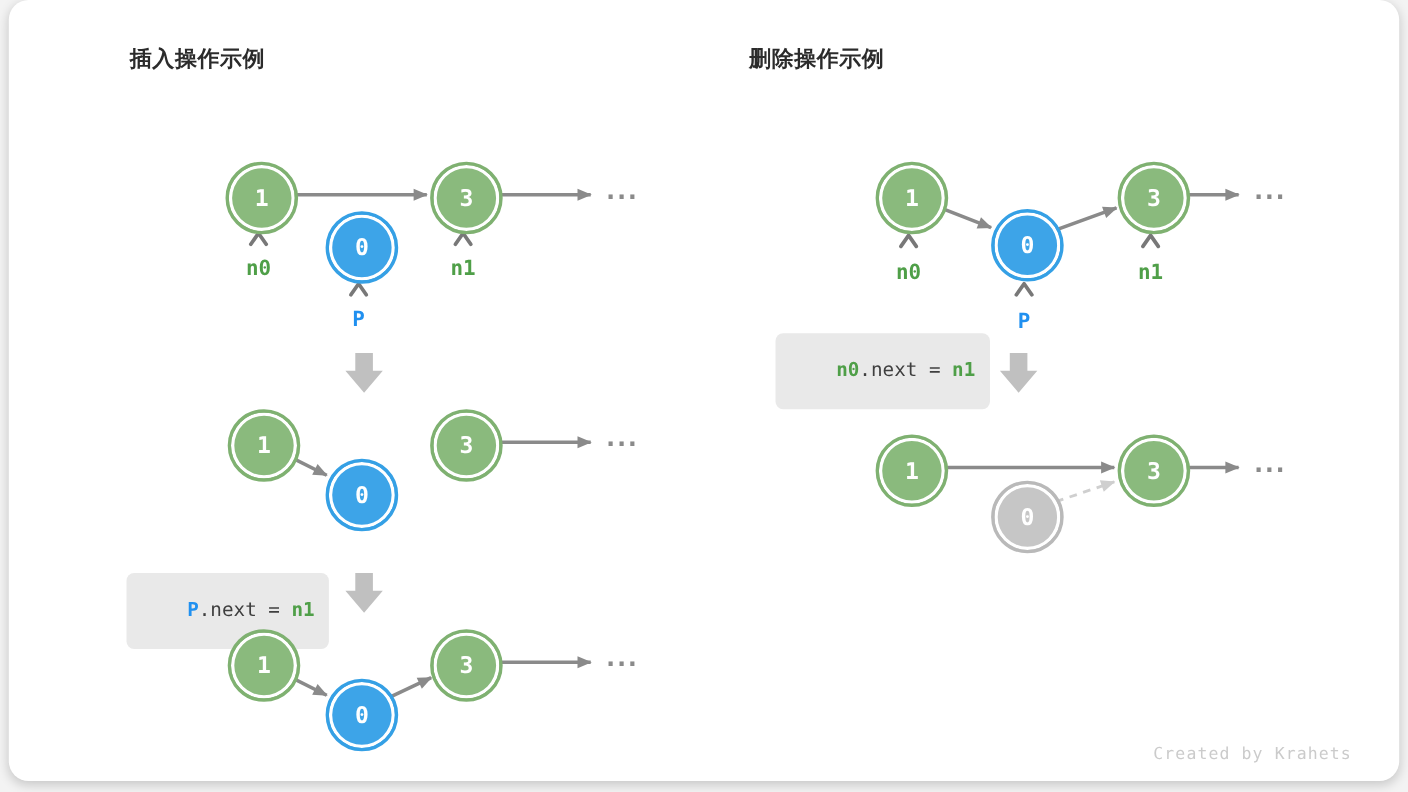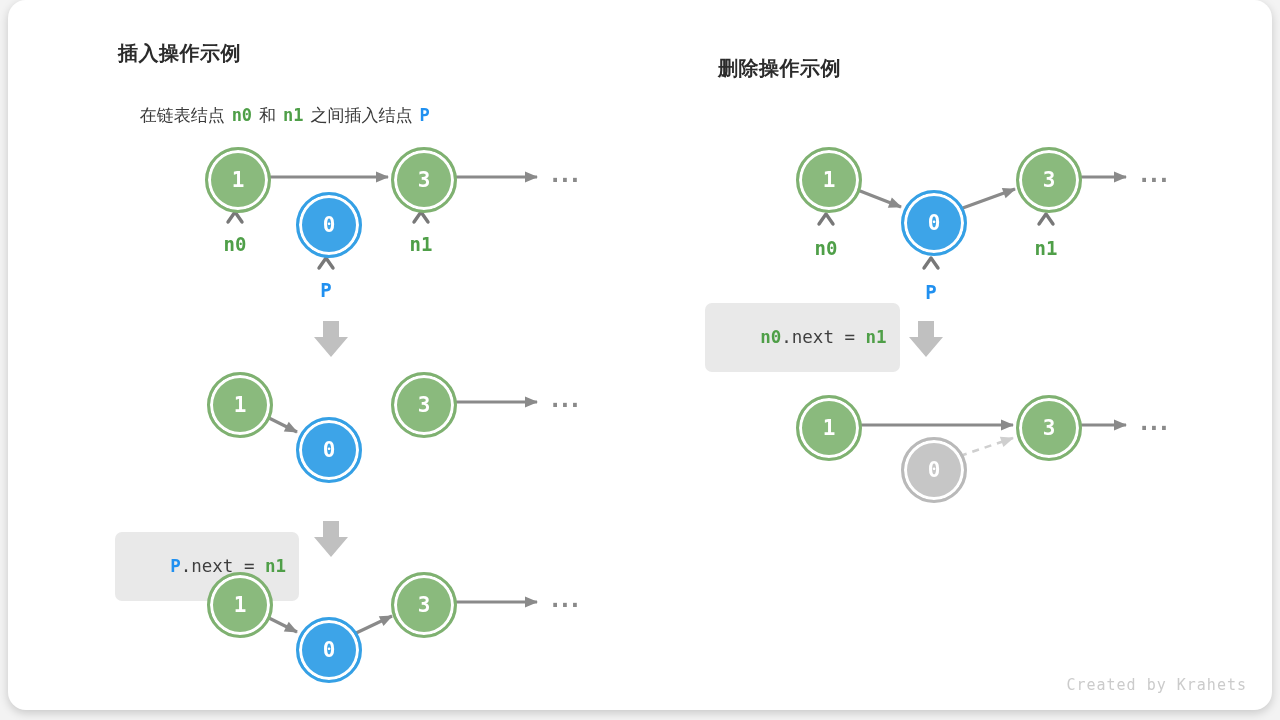--- a/index.html
+++ b/index.html
@@ -30,21 +30,21 @@
 
   .ellipsis{position:absolute;transform:translate(-50%,-74%);
             font-family:"DejaVu Sans Mono","Liberation Mono",monospace;
             font-size:23px;font-weight:bold;letter-spacing:-4px;color:#8a8a8a;}
 
   .codebox{position:absolute;background:#e9e9e9;border-radius:7px;padding:4px 13px 5px 13px;
            font-family:"DejaVu Sans Mono","Liberation Mono",monospace;font-size:17.5px;
            color:#3f3f3f;white-space:pre;}
   .codebox .lhs,.codebox .rhs{font-weight:bold;}
 
-  .footer{position:absolute;right:33px;top:676px;
+  .footer{position:absolute;right:51px;top:676px;
           font-family:"DejaVu Sans Mono","Liberation Mono",monospace;
           font-size:15px;color:#cbcbcb;letter-spacing:1px;}
 </style>
 </head>
 <body>
 
 <div class="canvas">
   <div class="card"></div>
 
   <svg class="overlay" width="1280" height="720">
@@ -81,25 +81,22 @@
     <polyline points="819,224 826,214 833,224" fill="none" stroke="#787878" stroke-width="3.4" stroke-linecap="round" stroke-linejoin="round"></polyline>
     <polyline points="1039,224 1046,214 1053,224" fill="none" stroke="#787878" stroke-width="3.4" stroke-linecap="round" stroke-linejoin="round"></polyline>
     <polyline points="924,268 931,258 938,268" fill="none" stroke="#787878" stroke-width="3.4" stroke-linecap="round" stroke-linejoin="round"></polyline>
 
     <polygon points="323,321 339,321 339,337 348,337 331,357 314,337 323,337" fill="#c0c0c0"></polygon>
     <polygon points="323,521 339,521 339,537 348,537 331,557 314,537 323,537" fill="#c0c0c0"></polygon>
     <polygon points="918,321 934,321 934,337 943,337 926,357 909,337 918,337" fill="#c0c0c0"></polygon>
   </svg>
 
   <div class="title" style="left:118px;top:40px;">插入操作示例</div>
-  <div class="subtitle" style="left:118px;top:84px;">
-    <span>在链表结点</span><span class="tok tok-g">n0</span><span>和</span><span class="tok tok-g">n1</span><span>之间插入结点</span><span class="tok tok-b">P</span>
-  </div>
 
-  <div class="title" style="left:718px;top:40px;margin-top:15px;">删除操作示例</div>
+  <div class="title" style="left:681px;top:40px;">删除操作示例</div>
 
   <div class="node node-green" style="left:205px;top:147px;">
       <span>1</span>
     </div>
   <div class="node node-green" style="left:391px;top:147px;">
       <span>3</span>
     </div>
   <div class="node node-blue" style="left:296px;top:192px;">
       <span>0</span>
     </div>
@@ -113,21 +110,21 @@
       <span>1</span>
     </div>
   <div class="node node-green" style="left:391px;top:372px;">
       <span>3</span>
     </div>
   <div class="node node-blue" style="left:296px;top:417px;">
       <span>0</span>
     </div>
   <div class="ellipsis" style="left:563px;top:405px;">...</div>
 
-  <div class="codebox" style="left:115px;top:521px;margin-top:11px;">
+  <div class="codebox" style="left:115px;top:521px;">
     <span class="lhs tok-b">P</span><span class="mid">.next = </span><span class="rhs tok-g">n1</span>
   </div>
 
   <div class="node node-green" style="left:207px;top:572px;">
       <span>1</span>
     </div>
   <div class="node node-green" style="left:391px;top:572px;">
       <span>3</span>
     </div>
   <div class="node node-blue" style="left:296px;top:617px;">

